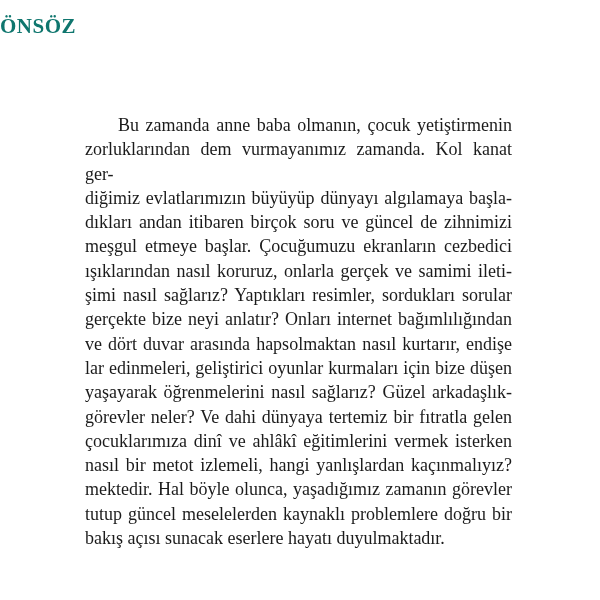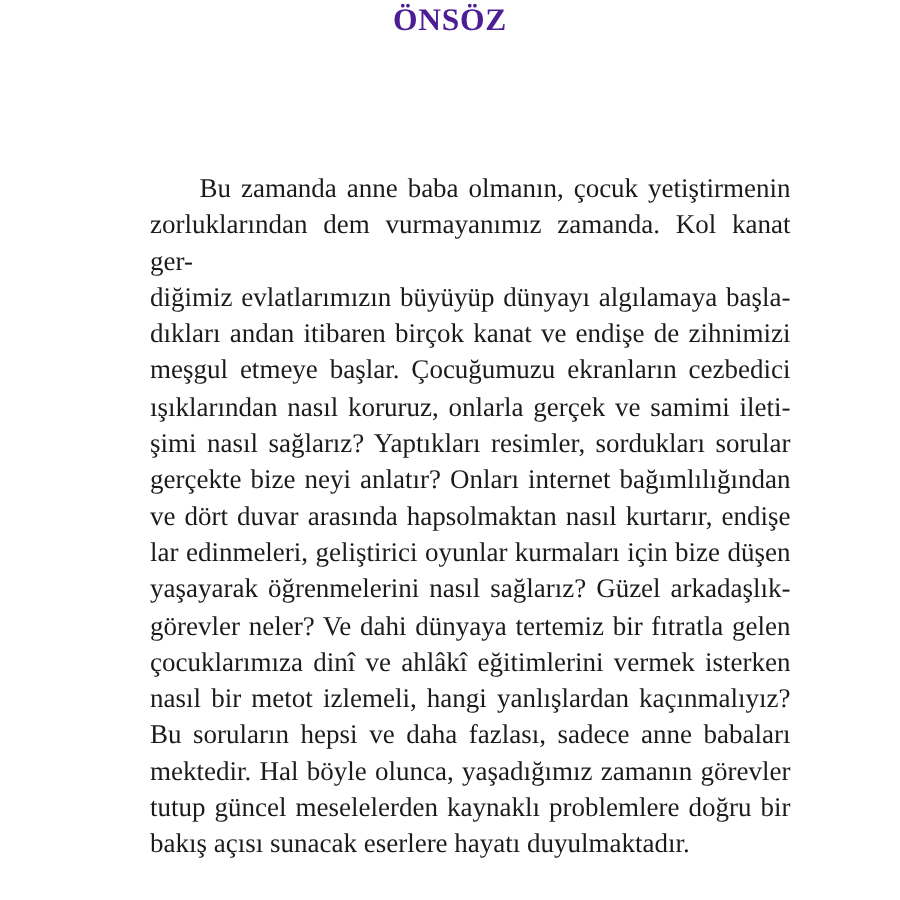--- a/index.html
+++ b/index.html
@@ -11,30 +11,30 @@
     position: relative;
     width: 600px;
     height: 600px;
     background: #ffffff;
     font-family: "Liberation Serif", "DejaVu Serif", serif;
     color: #1b1b1b;
     overflow: hidden;
   }
   .title {
     margin: 0;
-    padding-top: 1px;
-    text-align: center;
+    padding-top: 14px;
+    text-align: left;
     font-size: 21px;
     font-weight: bold;
     letter-spacing: 0.5px;
-    color: #4c1d95;
+    color: #0f766e;
   }
   .body-block {
     position: absolute;
-    left: 100px;
+    left: 85px;
     top: 113px;
     width: 427px;
     font-size: 18px;
     line-height: 24.3px;
     font-family: Liberation Serif, serif;
   }
   .line {
     text-align: justify;
     text-align-last: justify;
     white-space: normal;
@@ -48,29 +48,28 @@
 </style>
 </head>
 <body>
 
 <div class="page">
   <h1 class="title">ÖNSÖZ</h1>
   <div class="body-block">
     <div class="line first">Bu zamanda anne baba olmanın, çocuk yetiştirmenin</div>
     <div class="line">zorluklarından dem vurmayanımız zamanda. Kol kanat ger-</div>
     <div class="line">diğimiz evlatlarımızın büyüyüp dünyayı algılamaya başla-</div>
-    <div class="line">dıkları andan itibaren birçok kanat ve endişe de zihnimizi</div>
+    <div class="line">dıkları andan itibaren birçok soru ve güncel de zihnimizi</div>
     <div class="line">meşgul etmeye başlar. Çocuğumuzu ekranların cezbedici</div>
     <div class="line">ışıklarından nasıl koruruz, onlarla gerçek ve samimi ileti-</div>
     <div class="line">şimi nasıl sağlarız? Yaptıkları resimler, sordukları sorular</div>
     <div class="line">gerçekte bize neyi anlatır? Onları internet bağımlılığından</div>
     <div class="line">ve dört duvar arasında hapsolmaktan nasıl kurtarır, endişe</div>
     <div class="line">lar edinmeleri, geliştirici oyunlar kurmaları için bize düşen</div>
     <div class="line">yaşayarak öğrenmelerini nasıl sağlarız? Güzel arkadaşlık-</div>
     <div class="line">görevler neler? Ve dahi dünyaya tertemiz bir fıtratla gelen</div>
     <div class="line">çocuklarımıza dinî ve ahlâkî eğitimlerini vermek isterken</div>
     <div class="line">nasıl bir metot izlemeli, hangi yanlışlardan kaçınmalıyız?</div>
-    <div class="line">Bu soruların hepsi ve daha fazlası, sadece anne babaları</div>
     <div class="line">mektedir. Hal böyle olunca, yaşadığımız zamanın görevler</div>
     <div class="line">tutup güncel meselelerden kaynaklı problemlere doğru bir</div>
     <div class="line last">bakış açısı sunacak eserlere hayatı duyulmaktadır.</div>
   </div>
 </div>
 
 </body></html>

